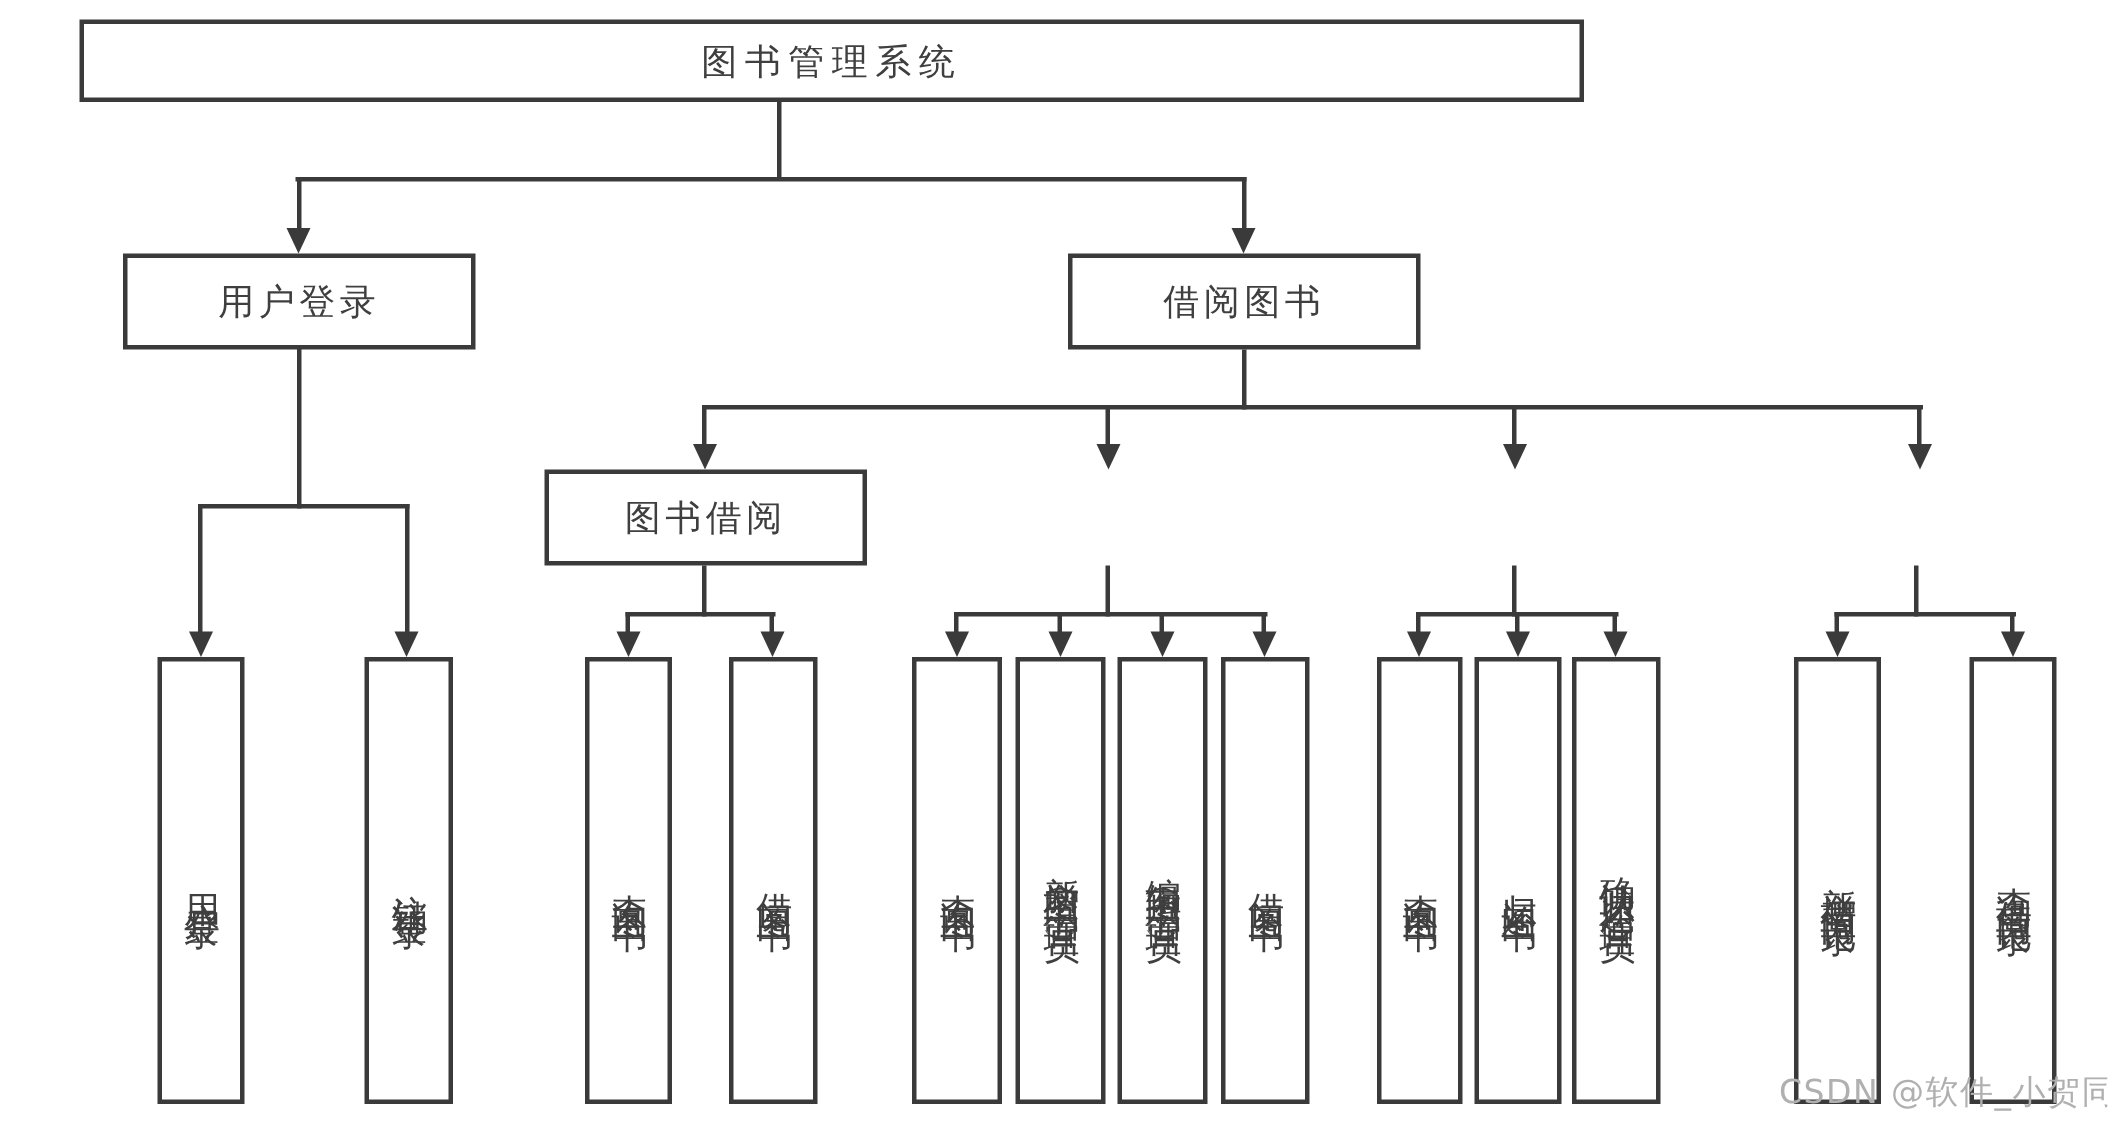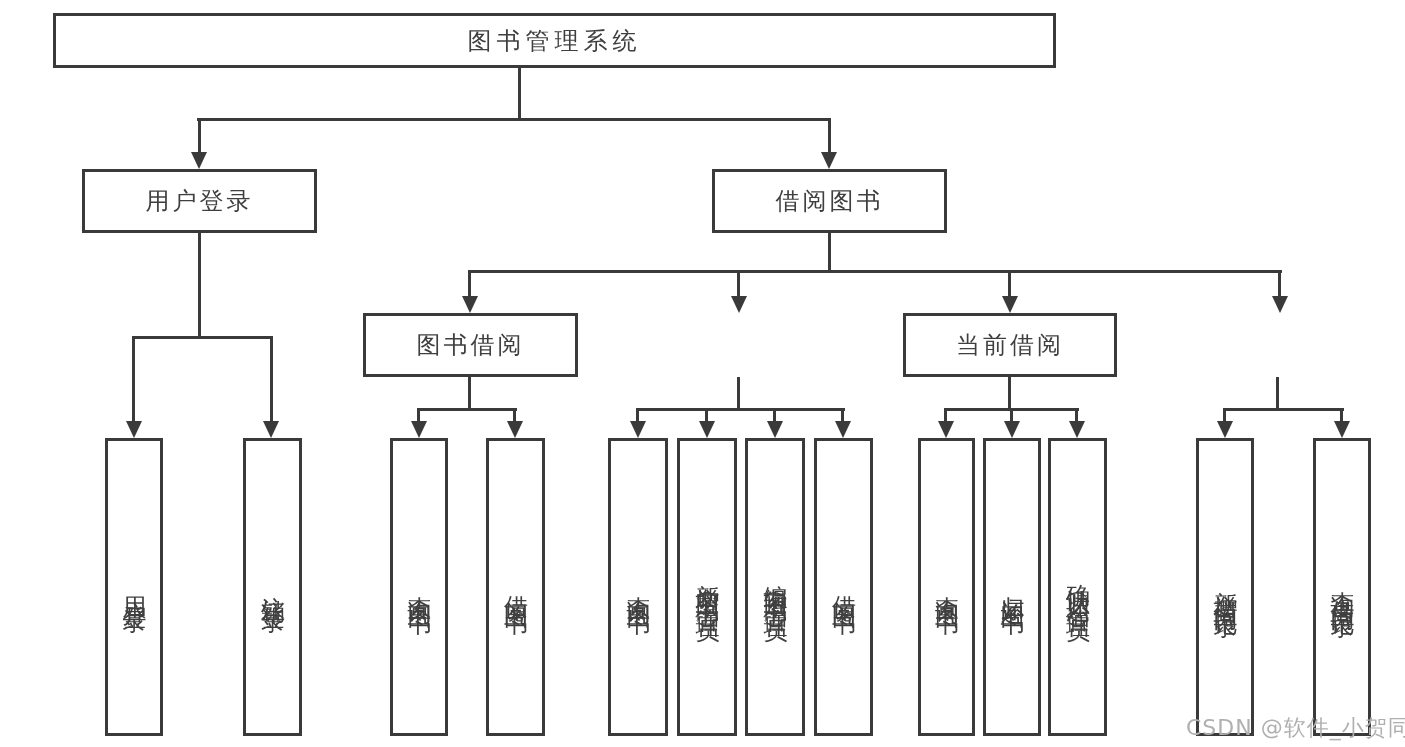--- a/index.html
+++ b/index.html
@@ -61,23 +61,20 @@
 
   <div class="node h" style="left:712px;top:169px;width:235px;height:64px;">
     <span>借阅图书</span>
   </div>
 
   <div class="node h" style="left:363px;top:313px;width:215px;height:64px;">
     <span>图书借阅</span>
   </div>
 
 
-  <div class="node h" style="left:903px;top:313px;width:214px;height:64px;">
-    <span>当前借阅</span>
-  </div>
 
 
   <div class="node v" style="left:105px;top:438px;width:58px;height:298px;">
     <span>用户登录</span>
   </div>
   <div class="node v" style="left:243px;top:438px;width:59px;height:298px;">
     <span>注销登录</span>
   </div>
 
   <div class="node v" style="left:390px;top:438px;width:58px;height:298px;">

